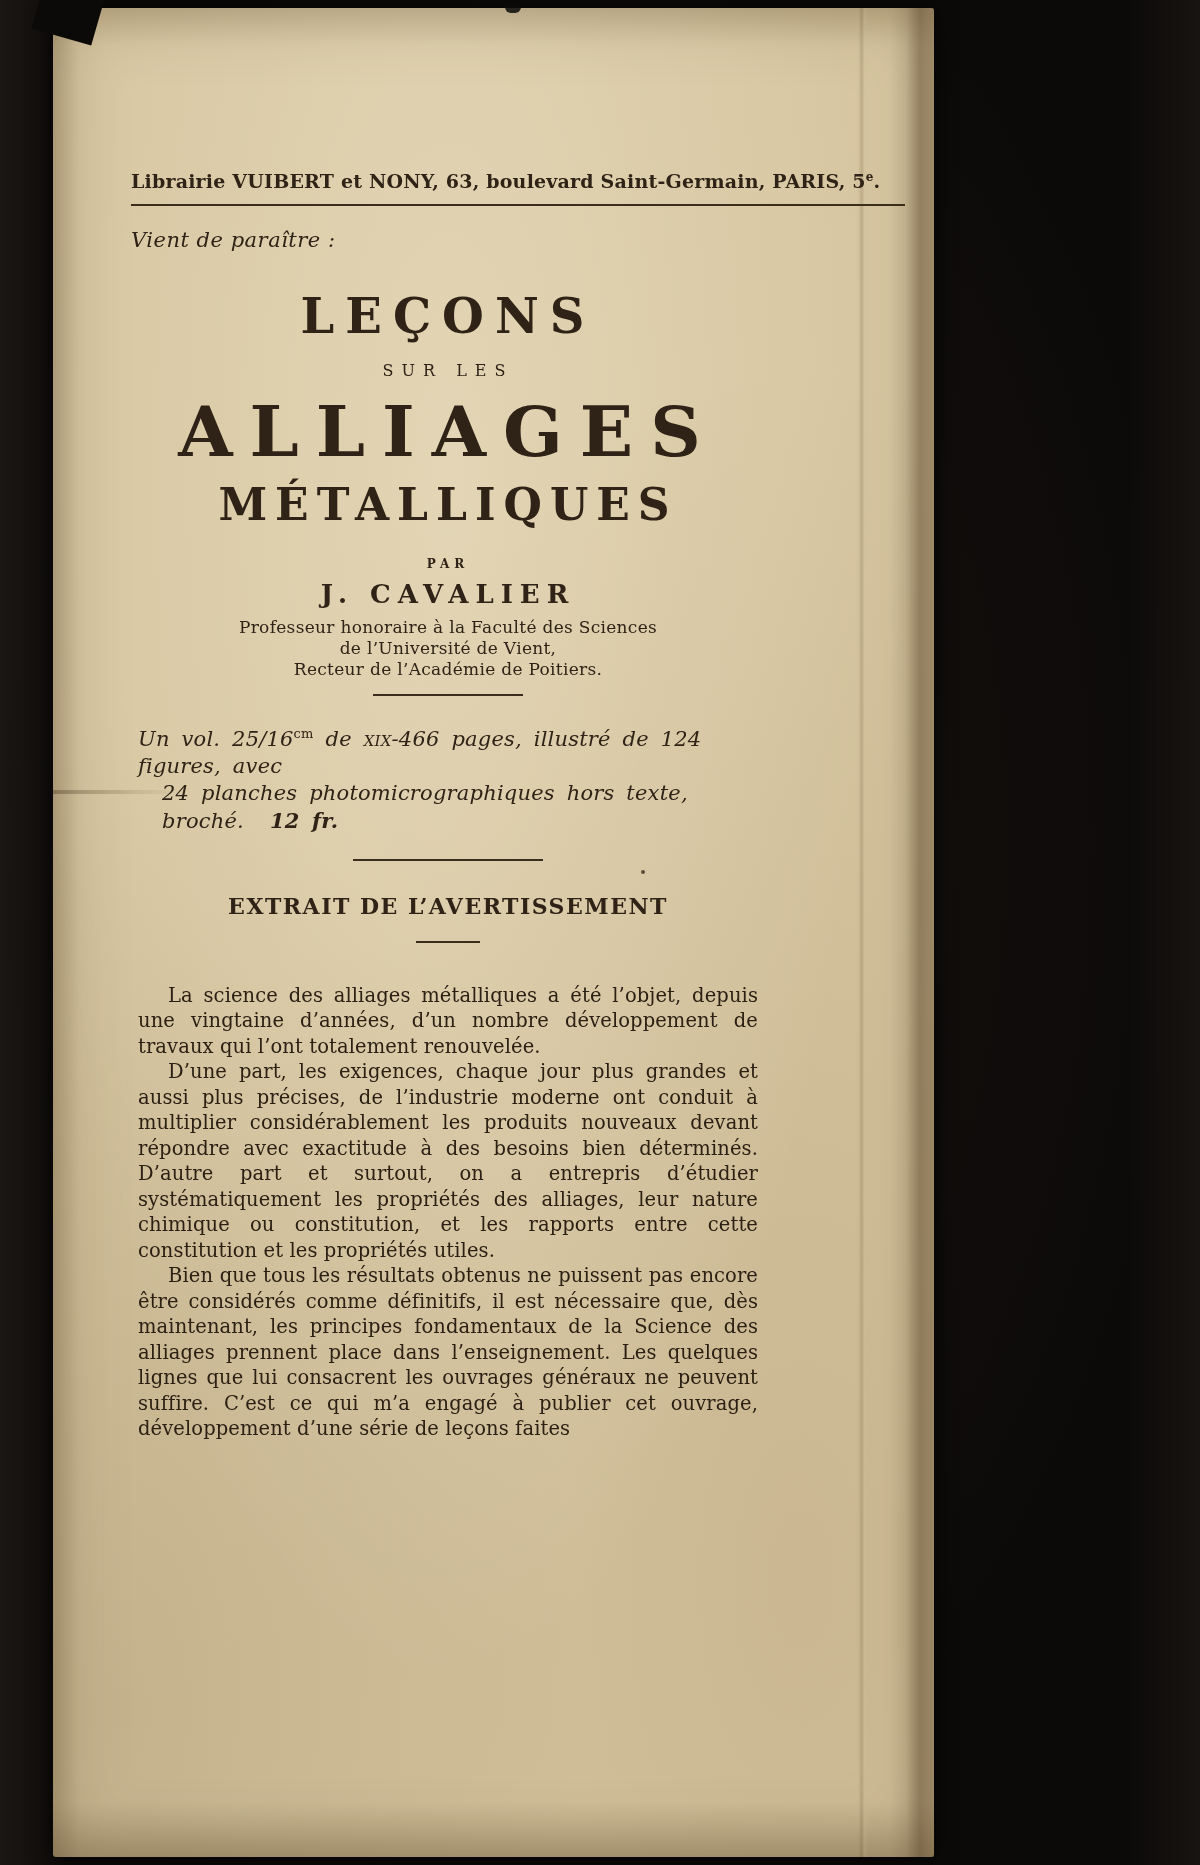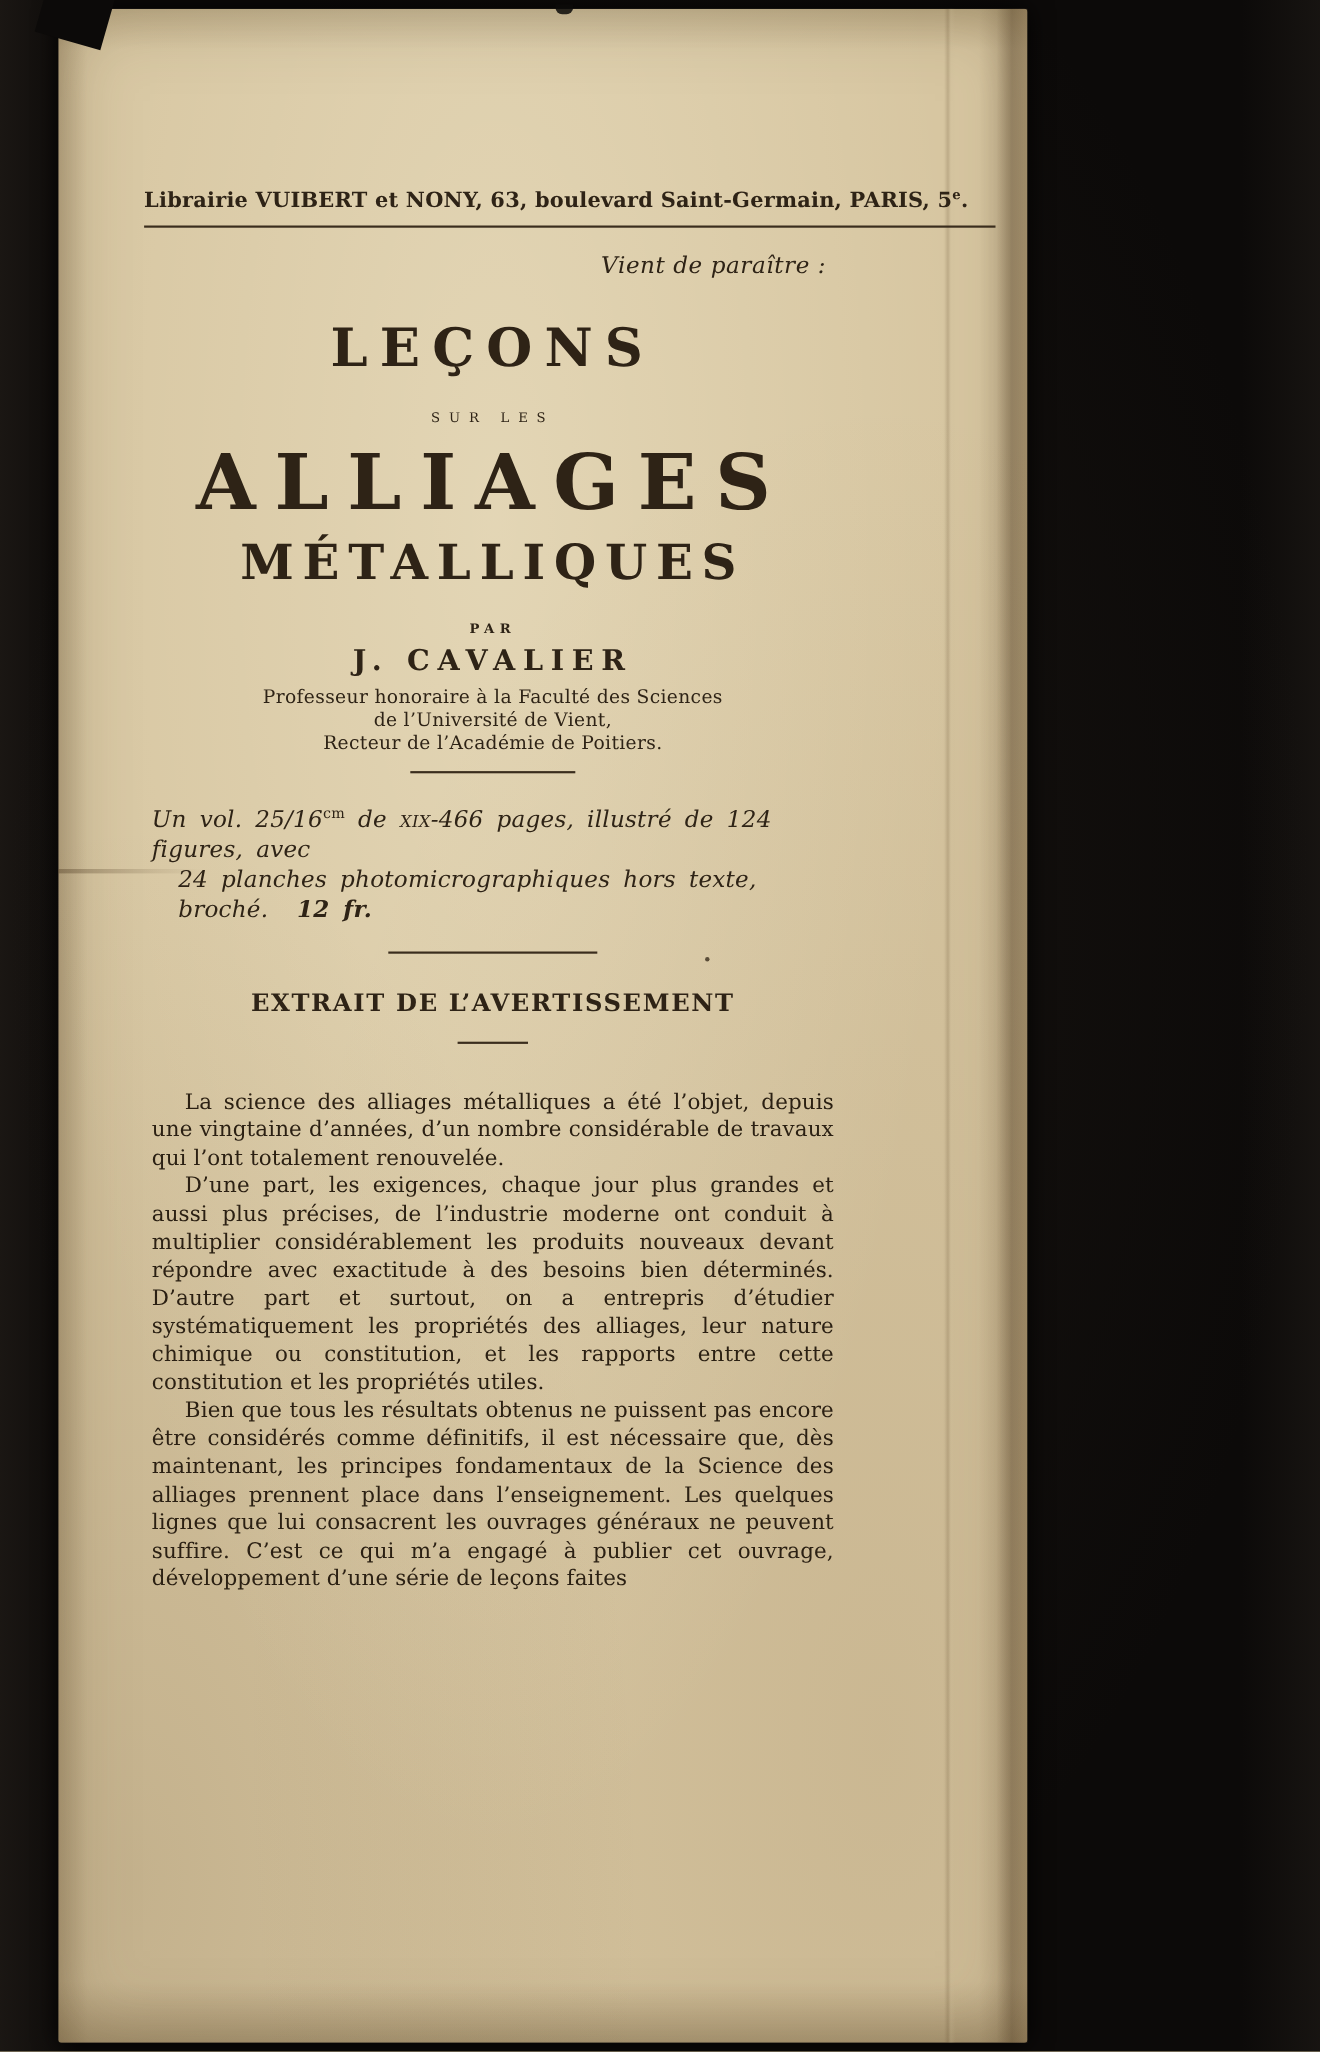--- a/index.html
+++ b/index.html
@@ -95,21 +95,21 @@
   }
   .header-rule {
     margin: 12px 0 0 0;
     border: none;
     border-top: 2px solid #3a2d1d;
   }
 
   .announcement {
     margin: 22px 0 0 78px;
     width: 620px;
-    text-align: right;
+    text-align: left;
     font-style: italic;
     font-size: 21px;
     letter-spacing: 0.5px;
   }
 
   
   .col {
     margin-left: 85px;
     width: 620px;
     text-align: center;
@@ -117,22 +117,22 @@
 
   .title-line1 {
     margin: 0;
     padding-top: 40px;
     font-size: 48px;
     font-weight: bold;
     letter-spacing: 11px;
     line-height: 1;
   }
   .title-sub {
-    margin-top: 32px;
-    font-size: 12px;
+    margin-top: 21px;
+    font-size: 16px;
     letter-spacing: 8px;
     line-height: 1.2;
   }
   .title-line2 {
     margin: 16px 0 0 0;
     font-size: 70px;
     font-weight: bold;
     letter-spacing: 17px;
     line-height: 1;
   }
@@ -269,20 +269,20 @@
         <div class="line1"><span>Un vol. 25/16</span><sup>cm</sup><span> de </span><span class="numeral">xix</span><span>-466 pages, illustré de 124 figures, avec</span></div>
         <div class="line2"><span>24 planches photomicrographiques hors texte, broché.</span><span class="price">12 fr.</span></div>
       </div>
 
       <hr class="mid-rule">
 
       <h3 class="section-heading">EXTRAIT DE L’AVERTISSEMENT</h3>
       <hr class="heading-rule">
 
       <div class="body-text">
-        <p>La science des alliages métalliques a été l’objet, depuis une vingtaine d’années, d’un nombre considérable de travaux qui l’ont totalement renouvelée.</p>
+        <p>La science des alliages métalliques a été l’objet, depuis une vingtaine d’années, d’un nombre développement de travaux qui l’ont totalement renouvelée.</p>
         <p>D’une part, les exigences, chaque jour plus grandes et aussi plus précises, de l’industrie moderne ont conduit à multiplier considérablement les produits nouveaux devant répondre avec exactitude à des besoins bien déterminés. D’autre part et surtout, on a entrepris d’étudier systématiquement les propriétés des alliages, leur nature chimique ou constitution, et les rapports entre cette constitution et les propriétés utiles.</p>
         <p>Bien que tous les résultats obtenus ne puissent pas encore être considérés comme définitifs, il est nécessaire que, dès maintenant, les principes fondamentaux de la Science des alliages prennent place dans l’enseignement. Les quelques lignes que lui consacrent les ouvrages généraux ne peuvent suffire. C’est ce qui m’a engagé à publier cet ouvrage, développement d’une série de leçons faites</p>
       </div>
 
     </div>
   </div>
 </div>
 
 </body></html>

